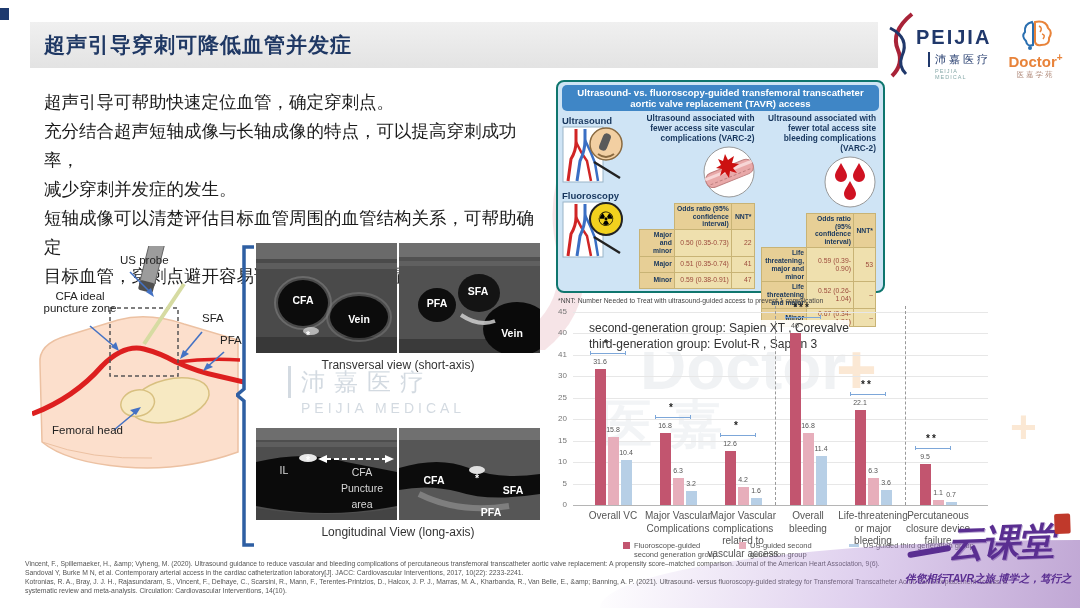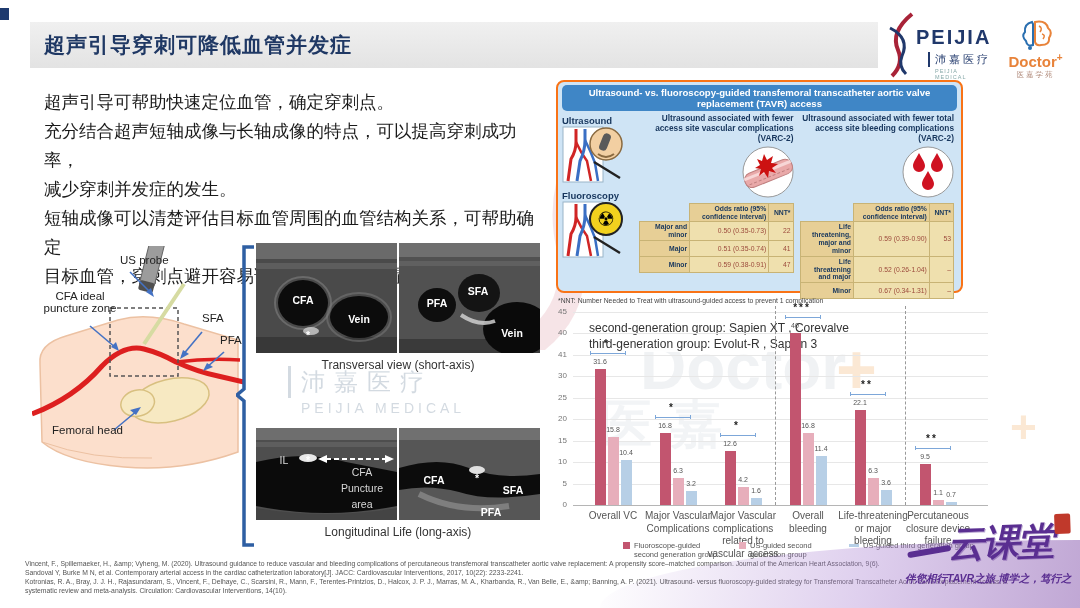--- a/index.html
+++ b/index.html
@@ -29,22 +29,22 @@
   
   .us-grid{position:absolute;left:256px;top:243px;width:284px;}
   .us-row{display:flex;gap:2px;}
   .us-panel{position:relative;width:141px;background:#404040;overflow:hidden;}
   .us-panel.h1{height:110px;} .us-panel.h2{height:92px;}
   .us-label{position:absolute;color:#fff;font-size:10.5px;font-weight:bold;transform:translate(-50%,-50%);}
   .us-label.dim{color:#d8d8d8;font-weight:normal;}
   .us-caption{font-size:12px;color:#333;text-align:center;margin-top:5px;}
   .wm{position:absolute;color:rgba(175,188,200,0.55);}
   
-  .figure{position:absolute;left:556px;top:80px;width:407px;height:213px;background:#cfe4f5;
-     border:2px solid #f97316;border-radius:8px;box-sizing:border-box;}
+  .figure{position:absolute;left:556px;top:80px;width:329px;height:213px;background:#cfe4f5;
+     border:2px solid #0f766e;border-radius:8px;box-sizing:border-box;}
   .fig-header{margin:3px 4px 2px 4px;background:#3f86c6;border-radius:5px;text-align:center;padding:2px 6px;}
   .fig-title{font-size:9.6px;font-weight:bold;color:#fff;}
   .fig-subtitle{font-size:8px;font-weight:bold;color:#eaf3fb;}
   .fig-body{display:flex;margin:0 4px;}
   .fig-col-mod{width:74px;flex:none;padding-top:2px;}
   .mod-label{font-size:9.5px;font-weight:bold;color:#17365d;}
   .fig-panel{flex:1;text-align:right;padding:0 3px;}
   .panel-caption{font-size:8.3px;font-weight:bold;color:#17365d;line-height:1.2;margin-top:1px;}
   .panel-icon{margin:2px auto 1px auto;width:52px;height:52px;}
   table.fig-table{border-collapse:collapse;margin:0 auto;}
@@ -224,21 +224,21 @@
     <div class="us-row">
       <div class="us-panel h2">
         <svg width="141" height="92" viewBox="0 0 141 92">
           <rect width="141" height="92" fill="#4e4e4e"></rect>
           <rect y="0" width="141" height="12" fill="#6e6e6e"></rect>
             <rect y="14" width="141" height="5" fill="#5e5e5e"></rect>
           <path d="M0,34 Q50,22 90,34 L141,44 L141,78 Q70,92 0,78 Z" fill="#0b0b0b"></path>
           <path d="M0,80 Q70,92 141,80 L141,92 L0,92 Z" fill="#444"></path>
           <ellipse cx="52" cy="30" rx="9" ry="4" fill="#e8e8e8"></ellipse>
         </svg>
-        <span class="us-label dim" style="left:28px;top:32px;">IL</span>
+        <span class="us-label dim" style="left:28px;top:42px;">IL</span>
         <span class="us-label" style="left:52px;top:32px;">*</span>
         <svg style="position:absolute;left:62px;top:26px;" width="76" height="10" viewBox="0 0 76 10">
           <line x1="8" y1="5" x2="68" y2="5" stroke="#fff" stroke-width="2" stroke-dasharray="5,3"></line>
           <polygon points="0,5 9,1 9,9" fill="#fff"></polygon>
             <polygon points="76,5 67,1 67,9" fill="#fff"></polygon>
         </svg>
         <span class="us-label dim" style="left:106px;top:44px;">CFA</span>
         <span class="us-label dim" style="left:106px;top:60px;">Puncture</span>
         <span class="us-label dim" style="left:106px;top:76px;">area</span>
       </div>
@@ -249,21 +249,21 @@
           <path d="M0,40 Q40,28 70,40 Q100,52 141,46 L141,66 Q90,74 60,64 Q30,56 0,62 Z" fill="#0c0c0c"></path>
           <path d="M20,66 Q60,86 110,78" stroke="#9a9a9a" stroke-width="6" fill="none" opacity="0.6"></path>
           <ellipse cx="78" cy="42" rx="8" ry="4" fill="#e0e0e0"></ellipse>
         </svg>
         <span class="us-label" style="left:35px;top:52px;">CFA</span>
         <span class="us-label" style="left:78px;top:50px;">*</span>
         <span class="us-label" style="left:114px;top:62px;">SFA</span>
         <span class="us-label" style="left:92px;top:84px;">PFA</span>
       </div>
     </div>
-    <div class="us-caption">Longitudinal Life (long-axis)</div>
+    <div class="us-caption">Longitudinal View (long-axis)</div>
   </div>
 
   <div class="wm" style="left:288px;top:366px;font-size:24px;letter-spacing:9px;border-left:3px solid rgba(175,188,200,0.55);padding-left:10px;">沛嘉医疗</div>
   <div class="wm" style="left:301px;top:400px;font-size:14px;letter-spacing:4px;">PEIJIA MEDICAL</div>
 
   <div class="figure">
     <div class="fig-header">
       <div class="fig-title">Ultrasound- vs. fluoroscopy-guided transfemoral transcatheter aortic valve replacement (TAVR) access</div>
     </div>
     <div class="fig-body">

